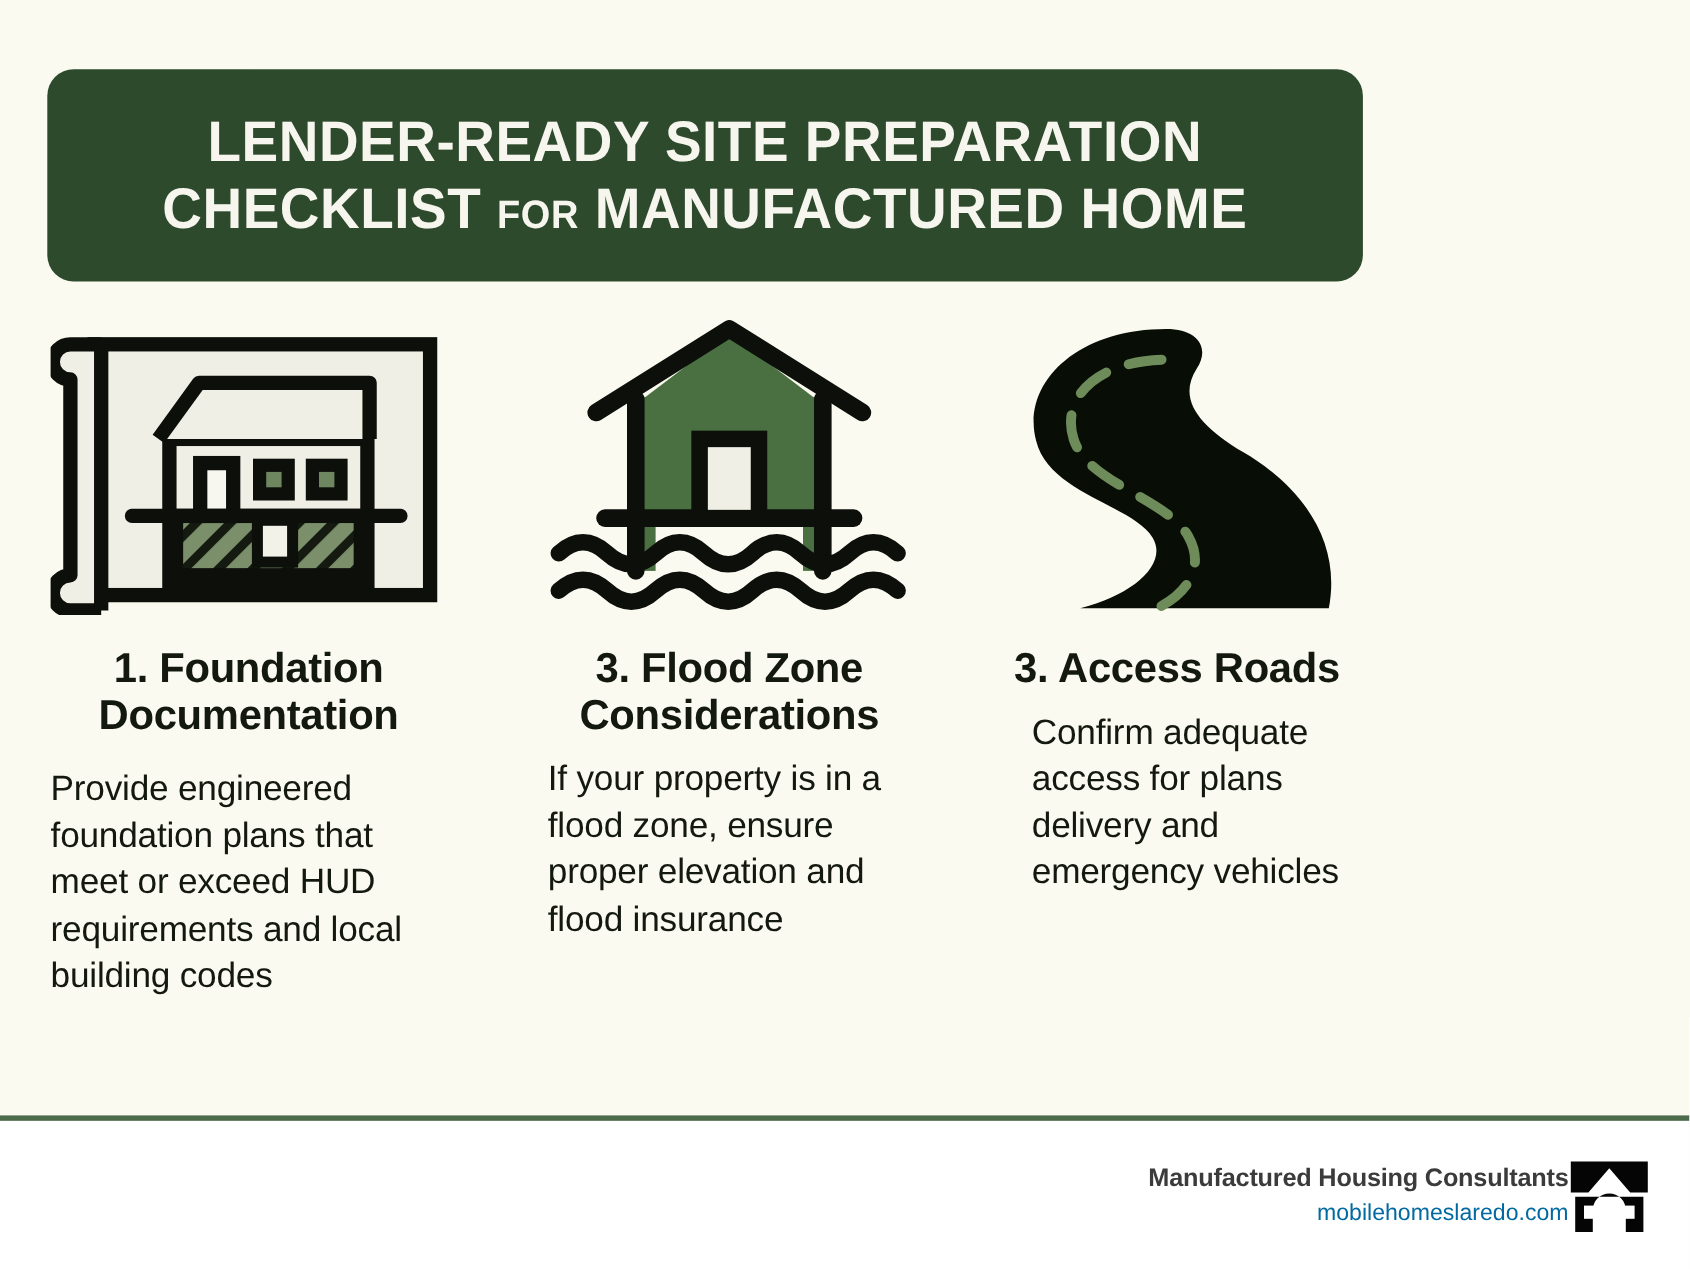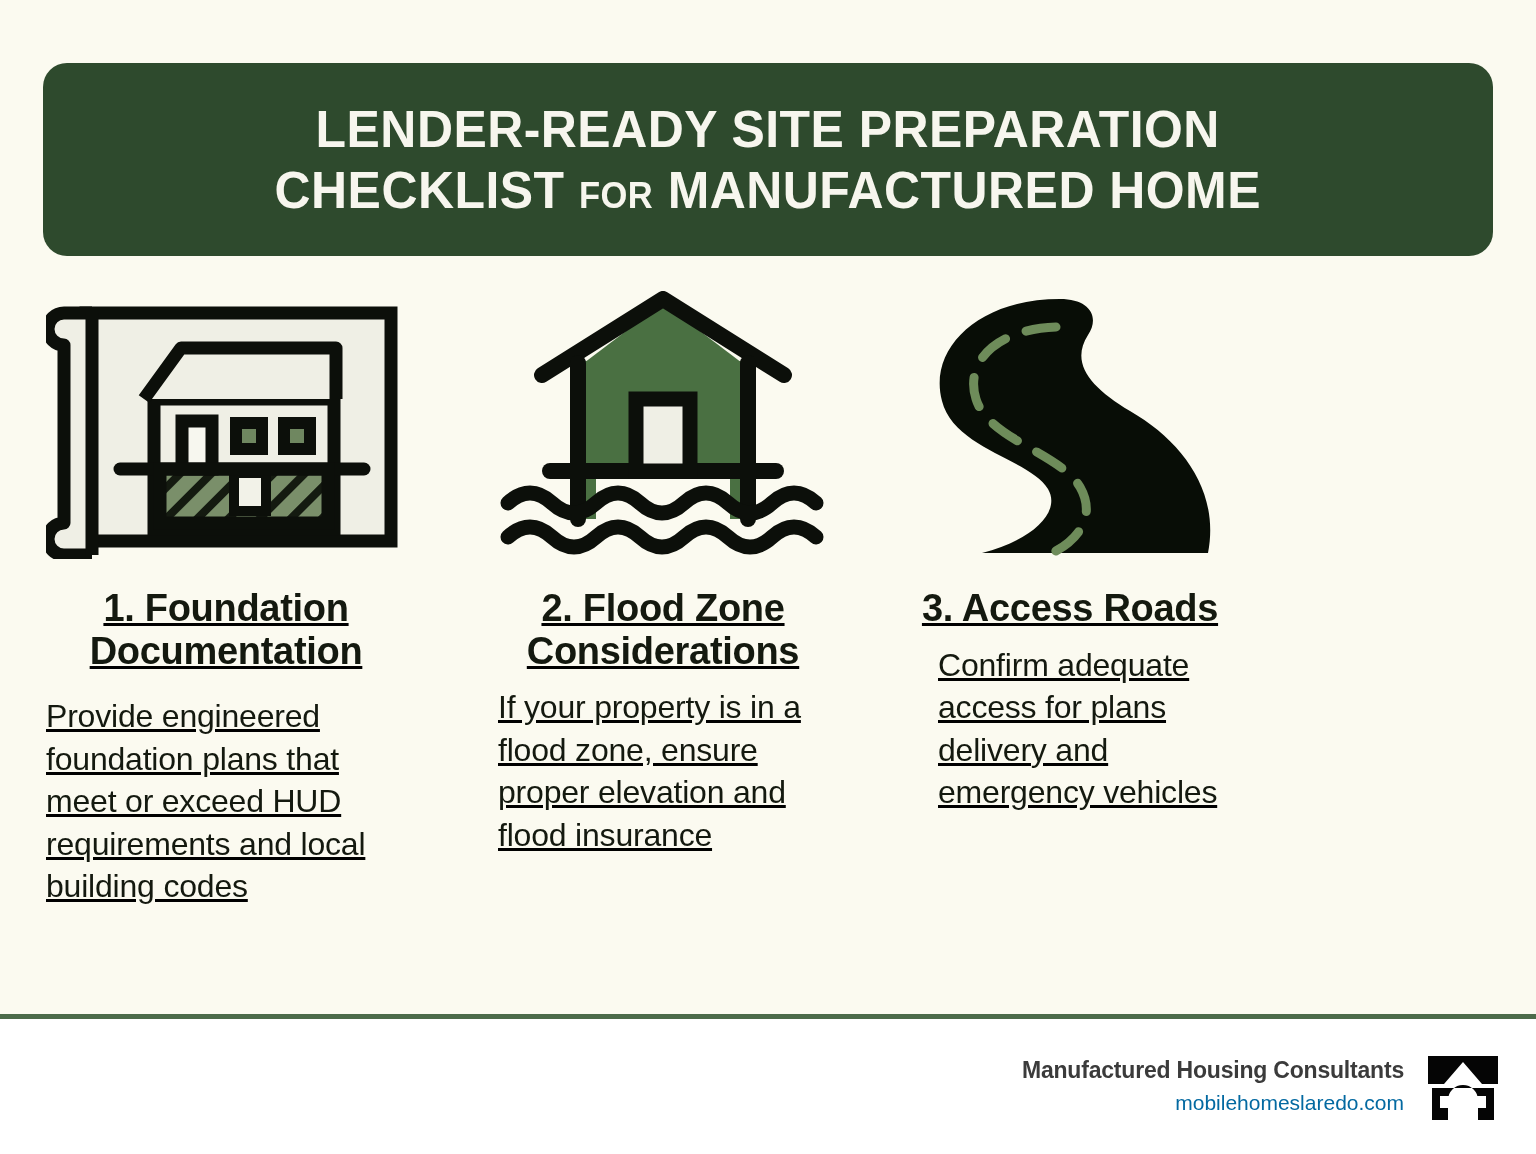--- a/index.html
+++ b/index.html
@@ -36,21 +36,21 @@
     width: 1536px;
     height: 5px;
     background: #4C6B4A;
   }
 
   
   .title-banner {
     position: absolute;
     left: 43px;
     top: 63px;
-    width: 1450px;
+    width: 1196px;
     height: 193px;
     background: #2E4A2D;
     border-radius: 24px;
     display: flex;
     align-items: center;
     justify-content: center;
     padding: 0 40px;
   }
 
   .title-text {
@@ -73,21 +73,20 @@
     letter-spacing: 0.5px;
   }
 
   
   .columns {
     position: absolute;
     left: 0;
     top: 285px;
     width: 1232px;
     display: flex;
-    text-decoration: underline;
   }
 
   .column {
     width: 512px;
     display: flex;
     flex-direction: column;
     align-items: center;
     padding: 0 46px;
   }
 
@@ -131,21 +130,20 @@
     height: 135px;
     background: #ffffff;
     display: flex;
     align-items: center;
     justify-content: flex-end;
     padding-right: 36px;
   }
 
   .footer-text {
     text-align: right;
-    margin-right: 22px;
   }
 
   .brand-name {
     font-size: 23px;
     font-weight: bold;
     color: #3B3B3B;
     letter-spacing: -0.2px;
     line-height: 1.3;
   }
 
@@ -231,21 +229,21 @@
           <path d="M250 72 V228" fill="none" stroke="#0C0F0A" stroke-width="16" stroke-linecap="round"></path>
 
           <path d="M52 180 H278" fill="none" stroke="#0C0F0A" stroke-width="16" stroke-linecap="round"></path>
 
           <rect x="138" y="108" width="54" height="72" fill="#EFEFE5" stroke="#0C0F0A" stroke-width="15"></rect>
 
           <path d="M10 212 q22 -20 44 0 t44 0 t44 0 t44 0 t44 0 t44 0 t44 0" fill="none" stroke="#0C0F0A" stroke-width="15" stroke-linecap="round"></path>
           <path d="M10 246 q22 -20 44 0 t44 0 t44 0 t44 0 t44 0 t44 0 t44 0" fill="none" stroke="#0C0F0A" stroke-width="15" stroke-linecap="round"></path>
         </svg>
       </div>
-      <div class="col-heading">2. Flood Zone Considerations</div>
+      <div class="col-heading">3. Flood Zone Considerations</div>
       <div class="col-body">If your property is in a flood zone, ensure proper elevation and flood insurance</div>
     </div>
 
     <div class="column col-3">
       <div class="icon-wrap">
         <svg width="300" height="268" viewBox="0 0 300 268">
 
           <path d="M140 8
                    C 58 8, 8 58, 22 110
                    C 34 158, 110 168, 128 198

